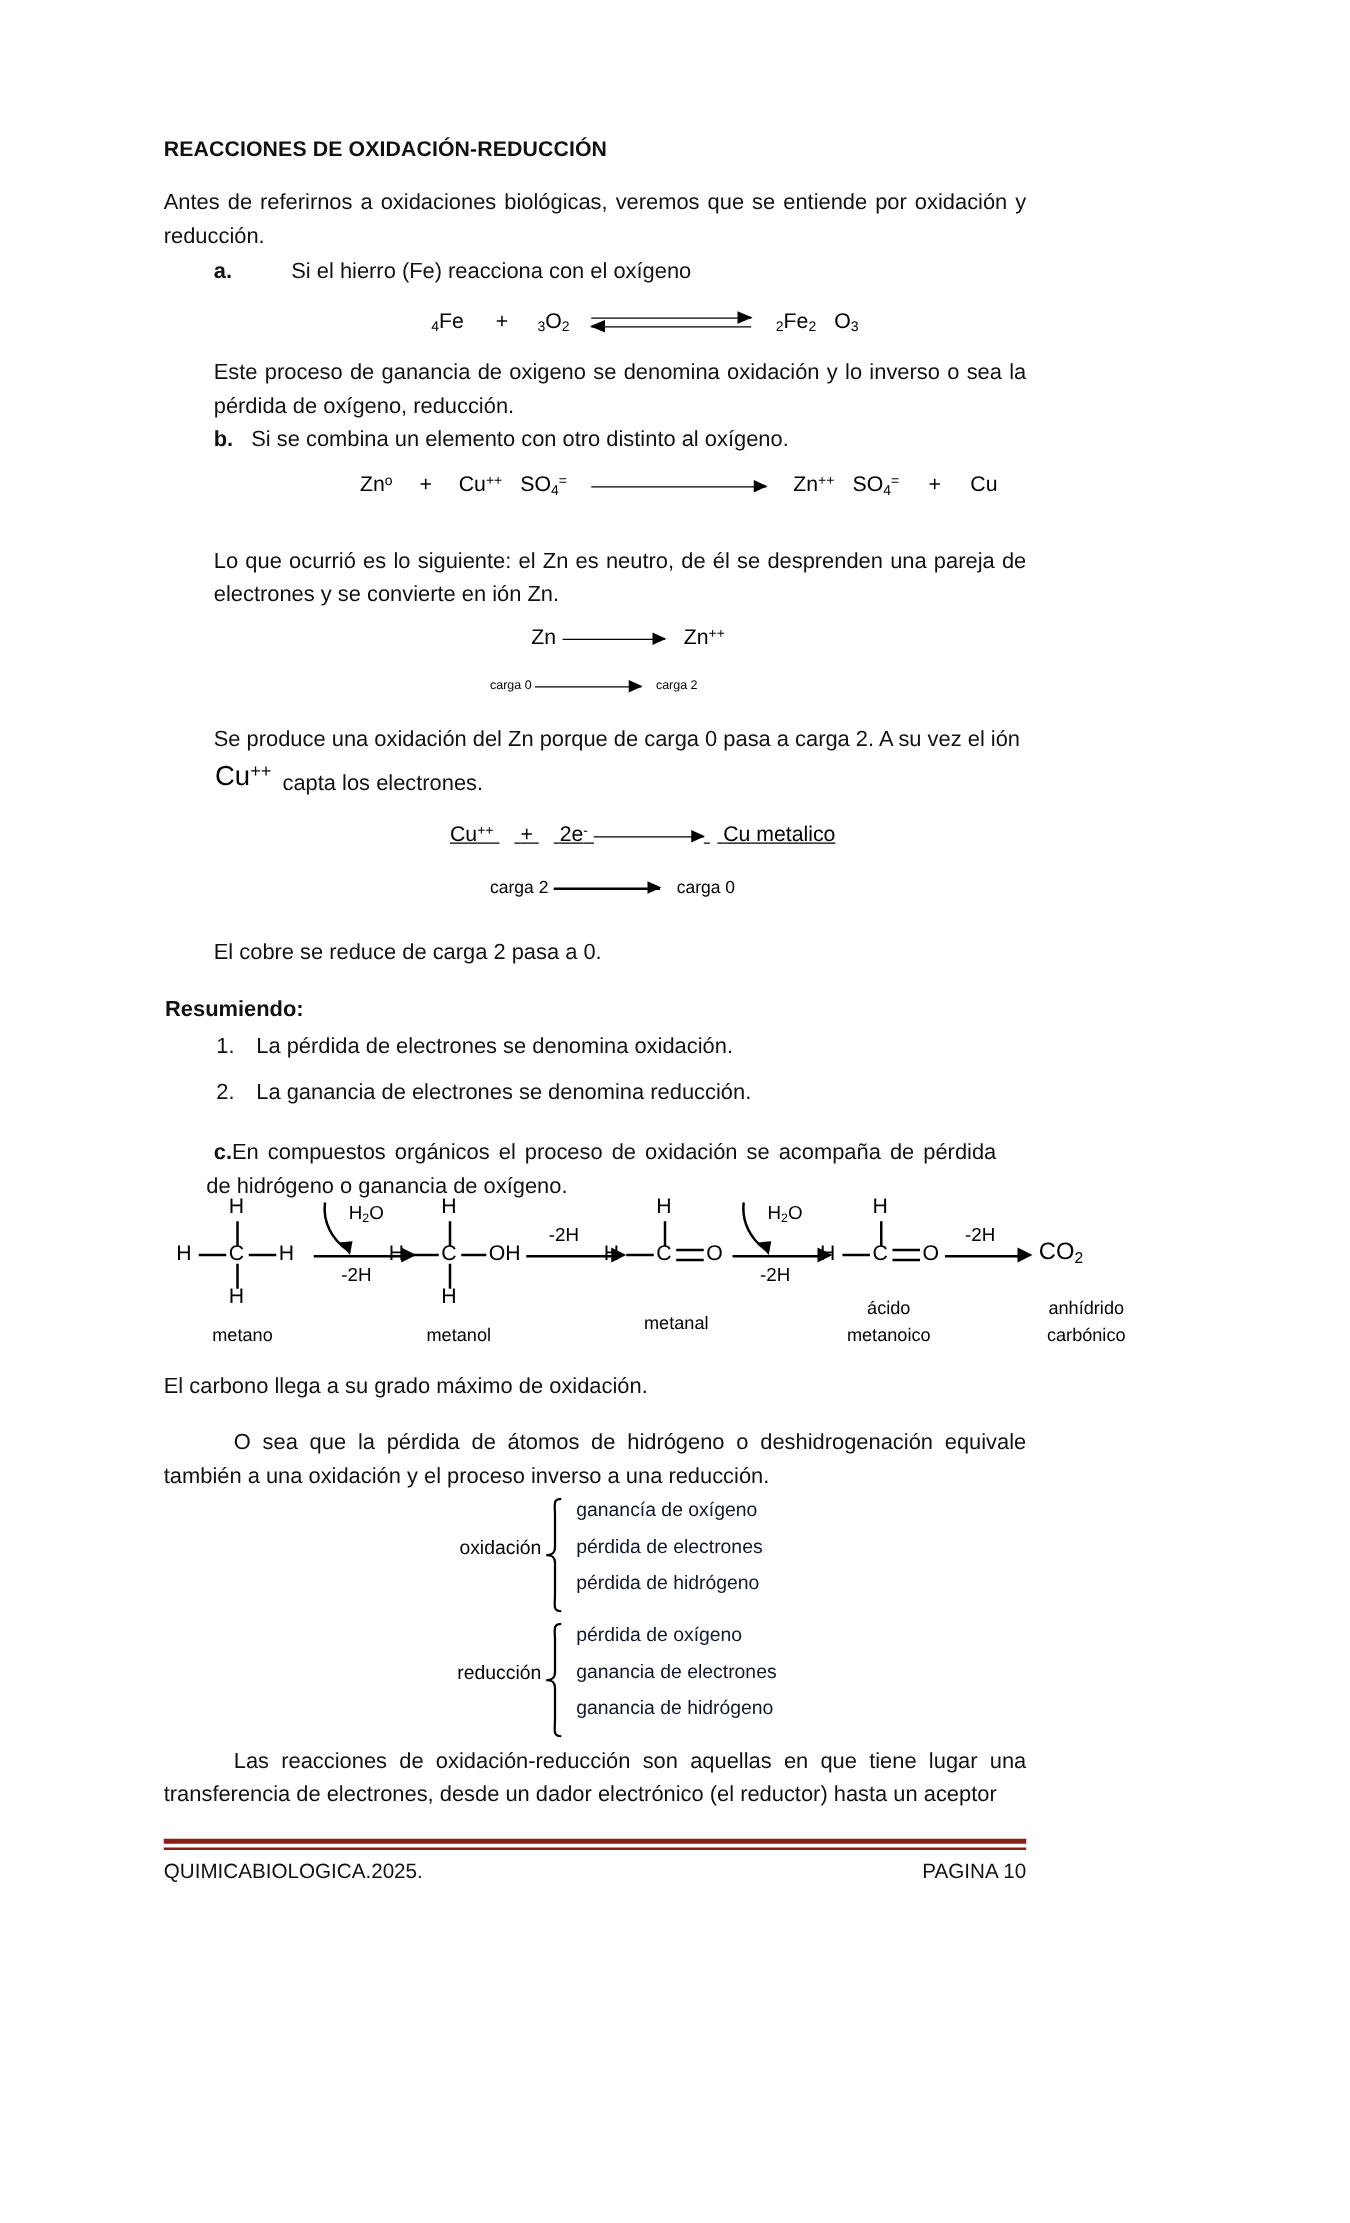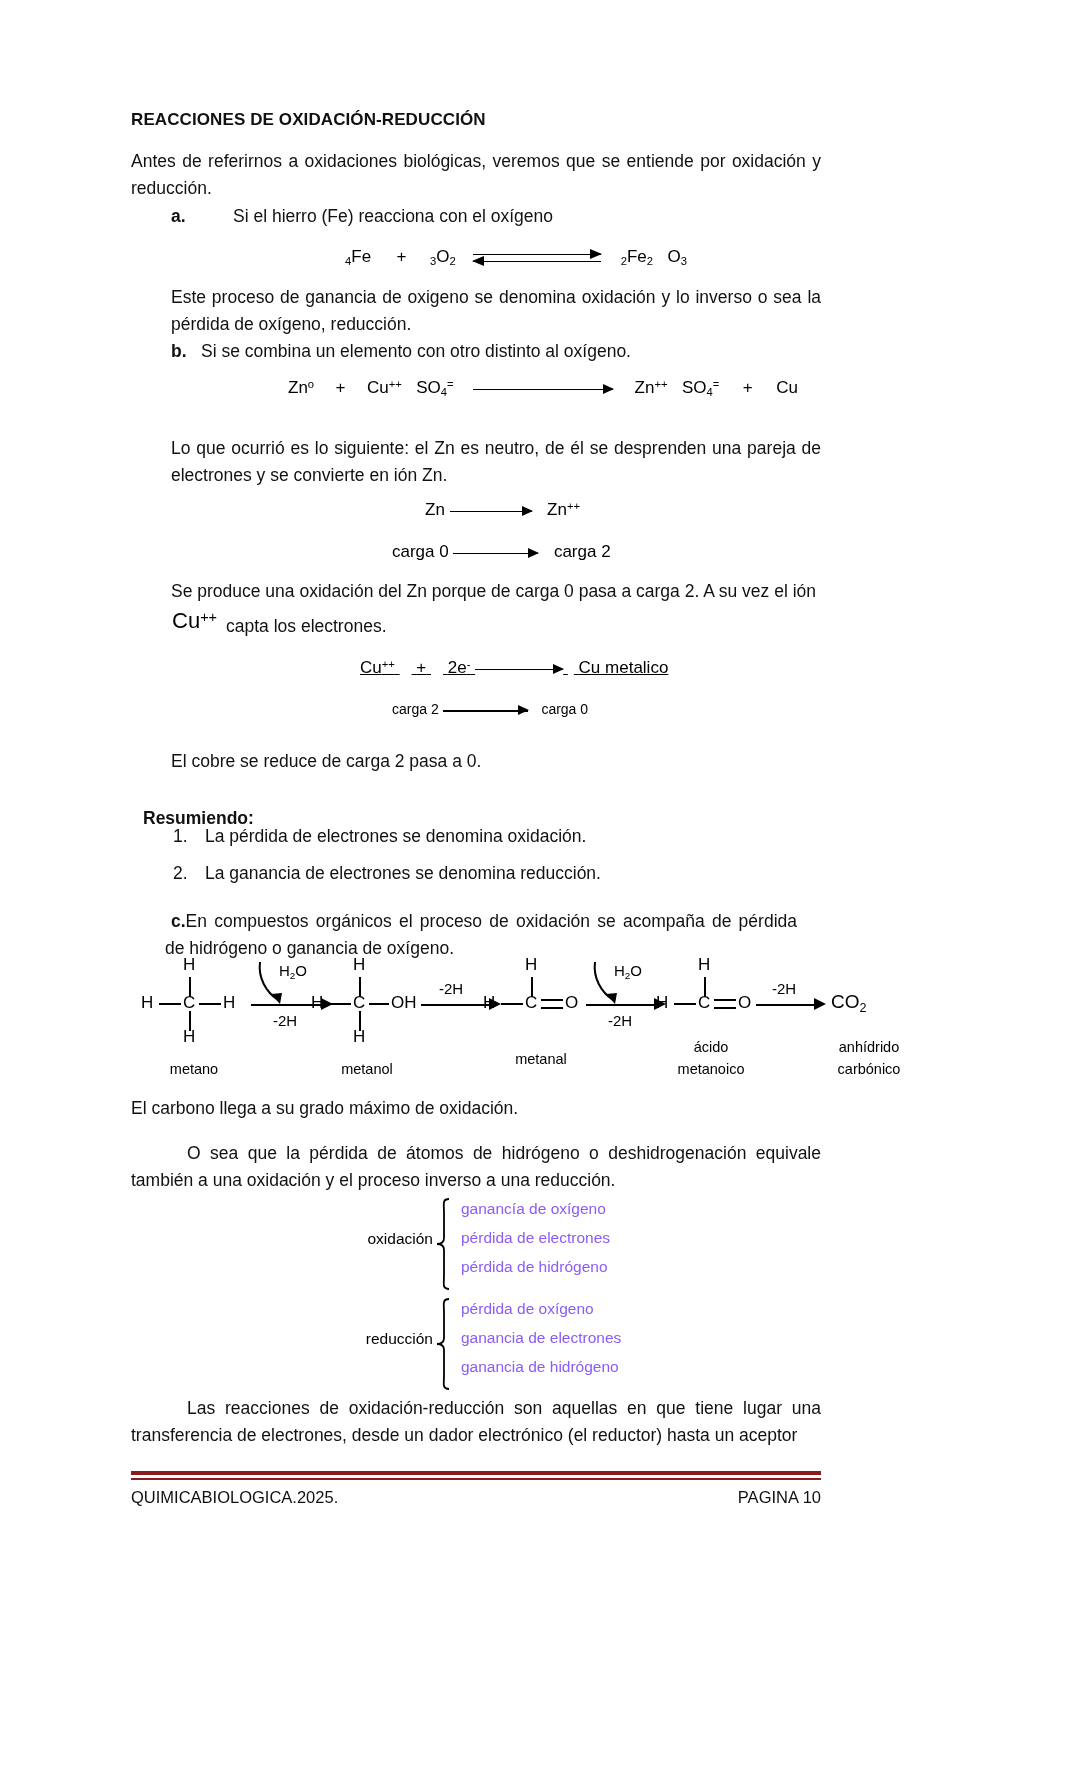--- a/index.html
+++ b/index.html
@@ -165,21 +165,21 @@
   }
 
   
   .bracegrp {
     position: absolute;
     white-space: nowrap;
   }
   .braceitem {
     position: absolute;
     font-size: 15.5px;
-    color: #8b5cf6;
+    color: #0f172a;
     white-space: nowrap;
   }
   .bracelabel {
     position: absolute;
     font-size: 15.5px;
     color: #000;
     white-space: nowrap;
     text-align: right;
   }
 
@@ -276,21 +276,21 @@
 
   <div class="eq eqrow" style="left:425px; top:500px; font-size:17px;">
     <span>Zn</span>
     <span class="arrow" style="width:82px;height:14px;">
       <span class="shaft"></span><span class="head"></span>
     </span>
     <span style="display:inline-block;width:6px"></span>
     <span>Zn</span><sup>++</sup>
   </div>
 
-  <div class="eq eqrow" style="left:392px; top:542px; font-size:17px;">
+  <div class="eq eqrow" style="left:392px; top:542px; font-size:10px;">
     <span>carga 0</span>
     <span class="arrow" style="width:85px;height:13px;">
       <span class="shaft"></span><span class="head"></span>
     </span>
     <span style="display:inline-block;width:6px"></span>
     <span>carga 2</span>
   </div>
 
   <div style="position:absolute; left:171px; top:578px; width:650px;">
     <div class="para">Se produce una oxidación del Zn porque de carga 0 pasa a carga 2. A su vez el ión</div>
@@ -322,21 +322,21 @@
     </span>
     <span style="display:inline-block;width:6px"></span>
     <span>carga 0</span>
   </div>
 
   <div style="position:absolute; left:171px; top:748px; width:650px;">
     <div class="para nojust">El cobre se reduce de carga 2 pasa a 0.</div>
   </div>
 
   <div style="position:absolute; left:131px; top:793px; width:690px;">
-    <div class="para bold nojust" style="margin:12px;">Resumiendo:</div>
+    <div class="para bold nojust" style="margin:1px;">Resumiendo:</div>
   </div>
 
   <div style="position:absolute; left:131px; top:823px; width:690px;">
     <div class="numlist">
       <span class="num">1.</span>
       <span class="body">La pérdida de electrones se denomina oxidación.</span>
     </div>
     <div class="numlist">
       <span class="num">2.</span>
       <span class="body">La ganancia de electrones se denomina reducción.</span>

